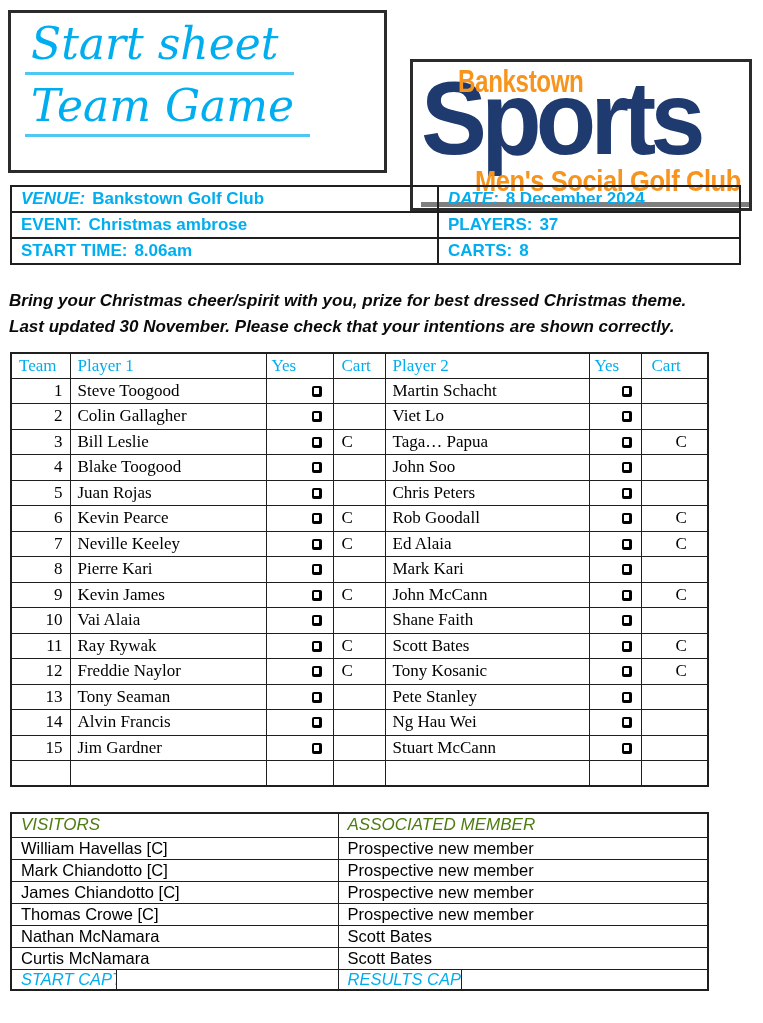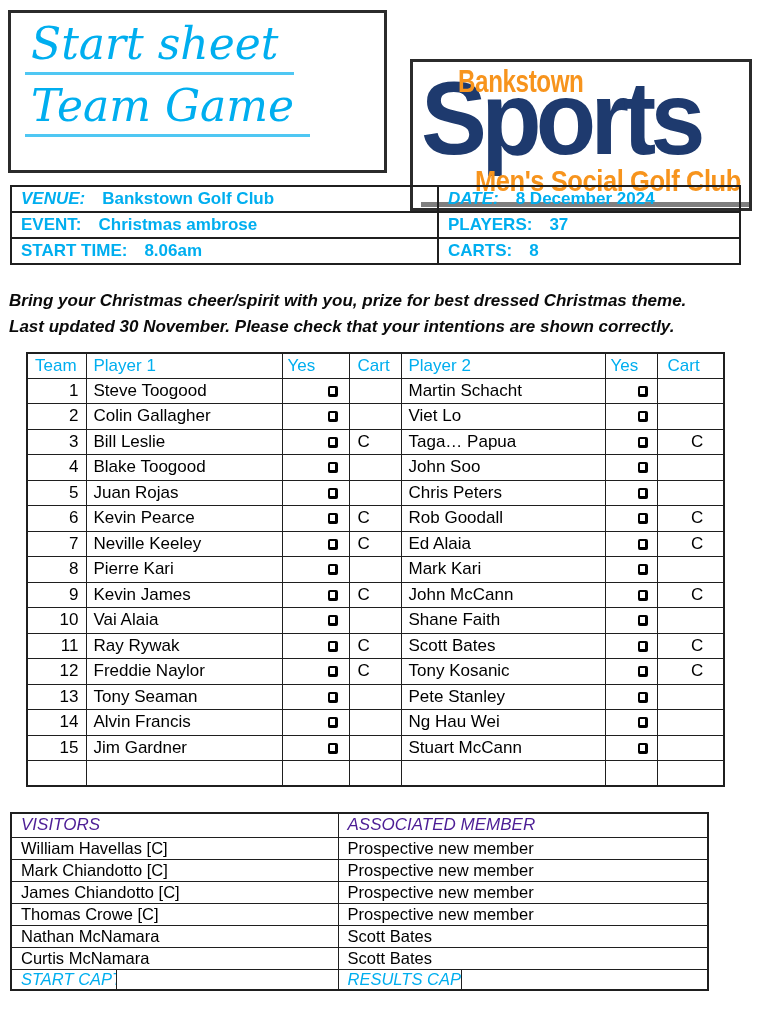--- a/index.html
+++ b/index.html
@@ -51,34 +51,35 @@
   .info-table {
     position:absolute; left:10px; top:185px; width:729px;
     border-collapse:collapse; table-layout:fixed;
   }
   .info-table td {
     border:2px solid #1f1f1f; height:26px; padding:0 0 0 9px;
     font-size:17px; font-weight:bold; color:#00AEEF; white-space:nowrap;
     vertical-align:middle;
   }
   .info-table .lbl.it { font-style:italic; }
-  .info-table .val { margin-left:17px; }
+  .info-table .val { margin-left:7px; }
 
   
   .notes {
     position:absolute; left:9px; top:288px; width:720px;
     font-size:17px; font-style:italic; font-weight:bold; color:#0a0a0a;
     line-height:26px;
   }
 
   
   .players-table {
-    position:absolute; left:26px; top:352px; width:697px;
+    position:absolute; left:10px; top:352px; width:697px;
     border-collapse:collapse; table-layout:fixed;
     border:2.5px solid #1f1f1f;
+    font-family:Liberation Serif, serif;
   }
   .players-table th, .players-table td {
     border:1.5px solid #1f1f1f; font-size:17px; vertical-align:middle;
     overflow:hidden; white-space:nowrap;
   }
   .players-table thead th {
     height:25px; color:#00AEEF; font-weight:normal; text-align:left;
   }
   .players-table tbody td { height:25.5px; color:#000; }
   .h-team, .h-p { padding-left:7px; }
@@ -101,21 +102,21 @@
   .visitors-table {
     position:absolute; left:10px; top:812px; width:697px;
     border-collapse:collapse; table-layout:fixed;
     border:2.5px solid #1f1f1f;
   }
   .visitors-table th, .visitors-table td {
     border:1.5px solid #1f1f1f; vertical-align:middle; white-space:nowrap;
     overflow:hidden; padding-left:9px; text-align:left;
   }
   .visitors-table thead th {
-    height:24px; font-size:17px; font-style:italic; font-weight:normal; color:#4c1d95;
+    height:24px; font-size:17px; font-style:italic; font-weight:normal; color:#4d7c0f;
   }
   .visitors-table tbody td { height:22px; font-size:16.5px; color:#000; }
   .visitors-table .foot td {
     height:21px; font-size:16.5px; font-style:italic; color:#00AEEF;
   }
   .visitors-table sup { font-size:10px; }
 </style>
 </head>
 <body>
 

